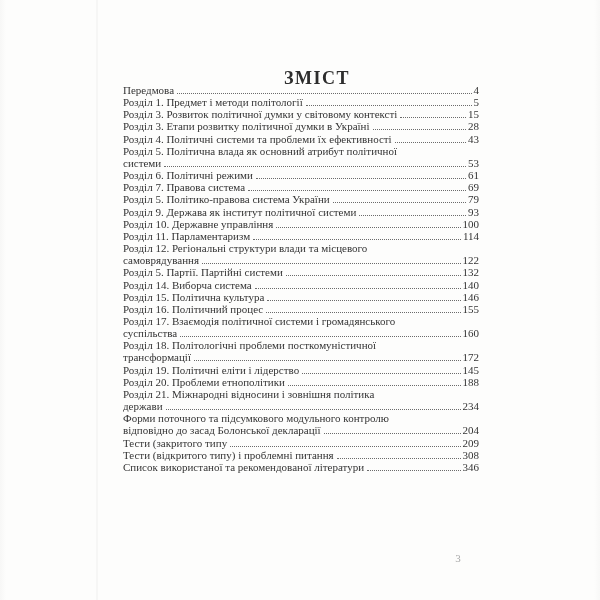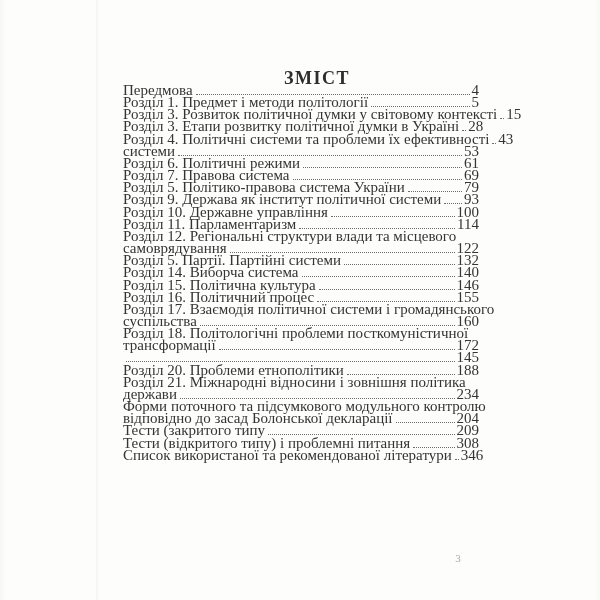--- a/index.html
+++ b/index.html
@@ -40,21 +40,21 @@
     font-size: 18px;
     font-weight: bold;
     letter-spacing: 1.5px;
     color: #2d2d2d;
   }
   .toc {
     position: absolute;
     left: 123px;
     width: 356px;
     top: 84px;
-    font-size: 15px;
+    font-size: 11px;
   }
   .toc-row {
     display: flex;
     align-items: baseline;
     line-height: 12.16px;
     height: 12.16px;
     white-space: nowrap;
   }
   .toc-text {
     flex: 0 1 auto;
@@ -106,20 +106,23 @@
         <span class="toc-text">Розділ 3. Етапи розвитку політичної думки в Україні</span>
         <span class="leader"></span>
         <span class="toc-page">28</span>
       </div>
       <div class="toc-row">
         <span class="toc-text">Розділ 4. Політичні системи та проблеми їх ефективності</span>
         <span class="leader"></span>
         <span class="toc-page">43</span>
       </div>
       <div class="toc-row">
+        <span class="toc-text">Розділ 5. Політична влада як основний атрибут політичної</span>
+      </div>
+      <div class="toc-row">
         <span class="toc-text">системи</span>
         <span class="leader"></span>
         <span class="toc-page">53</span>
       </div>
       <div class="toc-row">
         <span class="toc-text">Розділ 6. Політичні режими</span>
         <span class="leader"></span>
         <span class="toc-page">61</span>
       </div>
       <div class="toc-row">
@@ -185,20 +188,21 @@
       </div>
       <div class="toc-row">
         <span class="toc-text">Розділ 18. Політологічні проблеми посткомуністичної</span>
       </div>
       <div class="toc-row">
         <span class="toc-text">трансформації</span>
         <span class="leader"></span>
         <span class="toc-page">172</span>
       </div>
       <div class="toc-row">
+        <span class="toc-text">Розділ 19. Політичні еліти і лідерство</span>
         <span class="leader"></span>
         <span class="toc-page">145</span>
       </div>
       <div class="toc-row">
         <span class="toc-text">Розділ 20. Проблеми етнополітики</span>
         <span class="leader"></span>
         <span class="toc-page">188</span>
       </div>
       <div class="toc-row">
         <span class="toc-text">Розділ 21. Міжнародні відносини і зовнішня політика</span>

